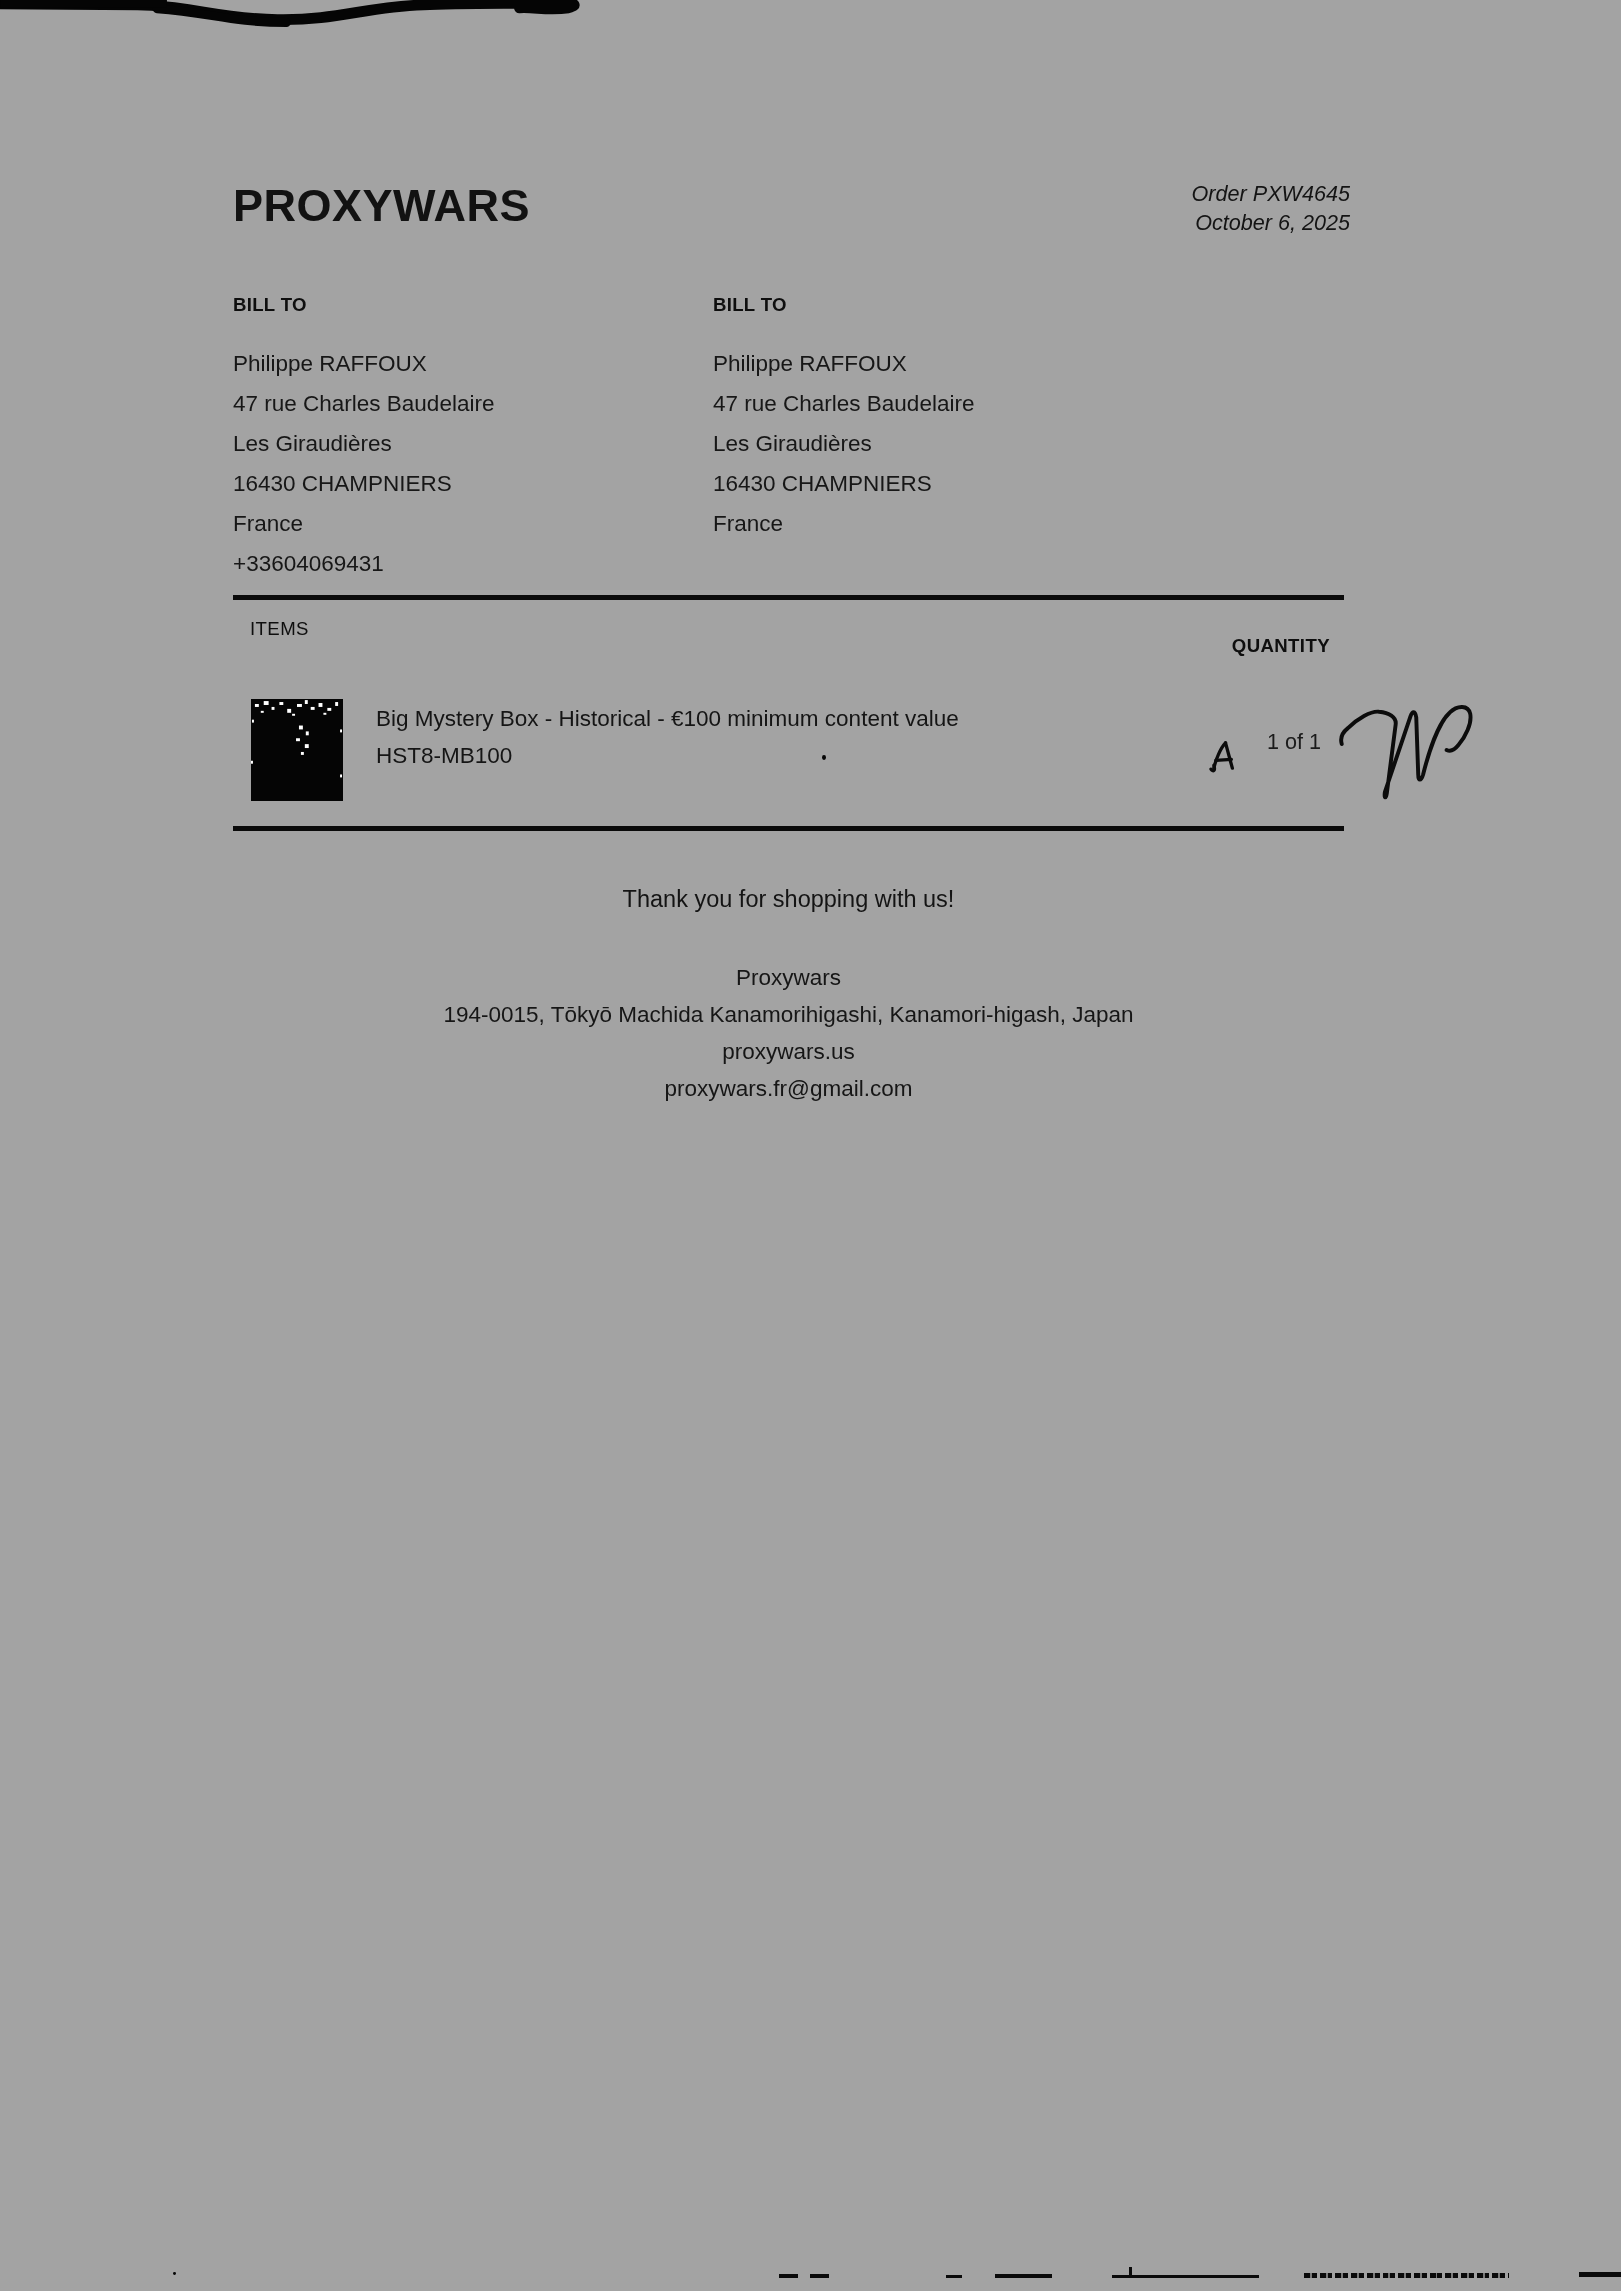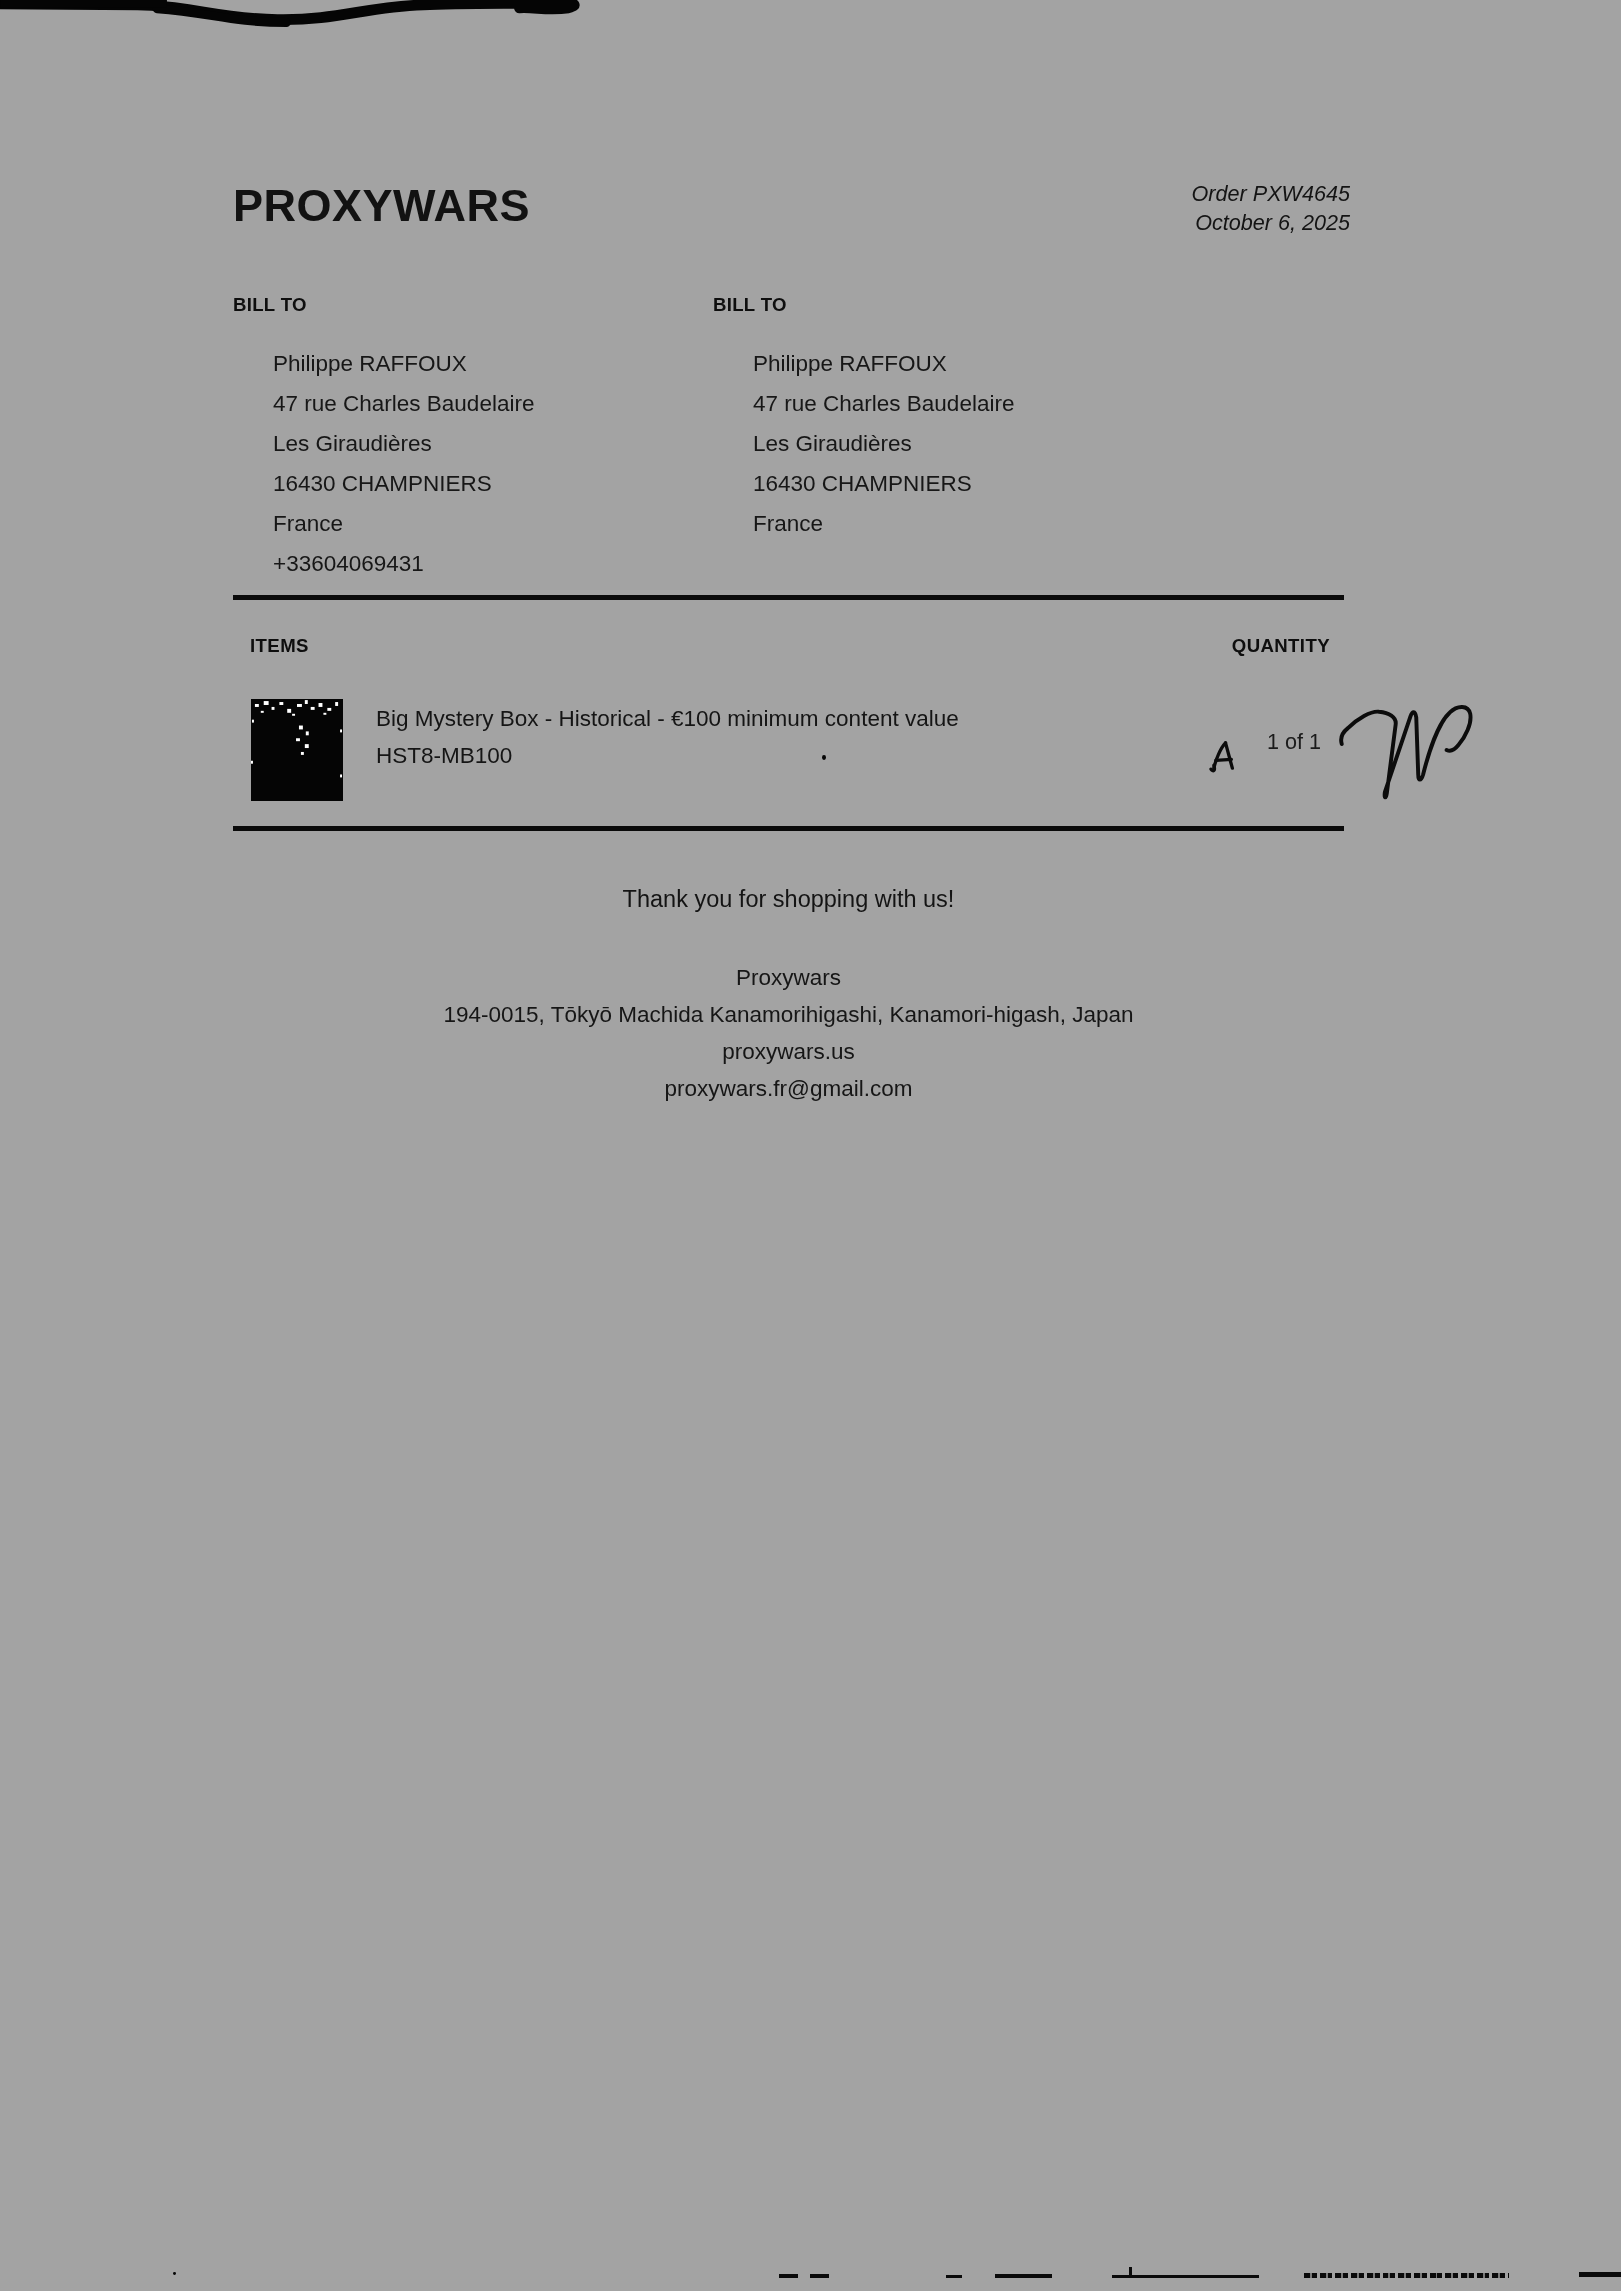--- a/index.html
+++ b/index.html
@@ -29,33 +29,33 @@
   .addr-head{
     top:294px;
     font-size:18.6px;font-weight:700;letter-spacing:0.3px;color:#0e0e0e;
   }
   .ship-head{left:233px;}
   .bill-head{left:713px;}
   .addr-lines{
     top:344px;
     font-size:22.5px;line-height:40px;color:#171717;
   }
-  .addr-lines span{display:block;margin-left:40px;}
+  .addr-lines span{display:block;}
   .ship-lines{left:233px;}
   .bill-lines{left:713px;}
 
   
   .rule{
     left:233px;width:1111px;height:4.9px;background:#0a0a0a;
   }
   .rule-top{top:595px;}
   .rule-bottom{top:826px;}
   .th-items{
-    left:250px;top:635px;
-    font-size:18.6px;font-weight:700;letter-spacing:0.4px;color:#0e0e0e;text-align:right;
+    left:250px;top:618px;
+    font-size:18.6px;font-weight:400;letter-spacing:0.4px;color:#0e0e0e;text-align:right;
   }
   .th-qty{
     left:1128px;top:635px;width:202px;text-align:right;
     font-size:18.6px;font-weight:700;letter-spacing:0.4px;color:#0e0e0e;
   }
   .thumb{
     left:251px;top:699px;width:92px;height:102px;
     background:#050505;
   }
   .item-text{

